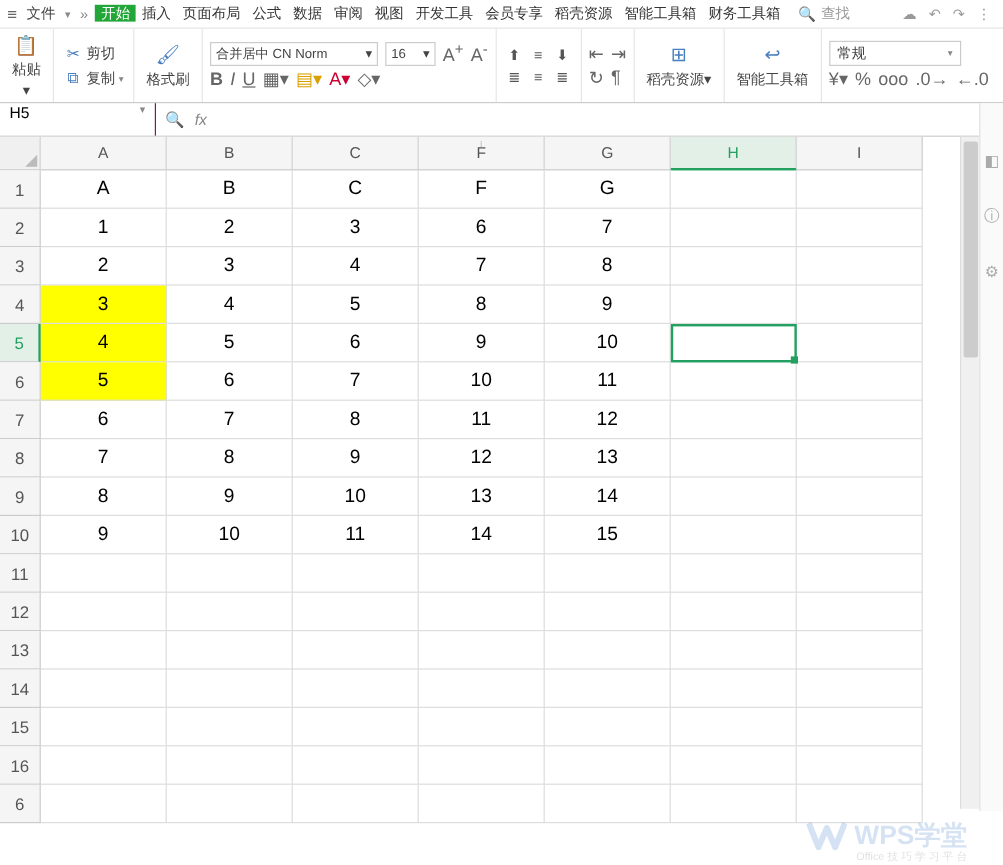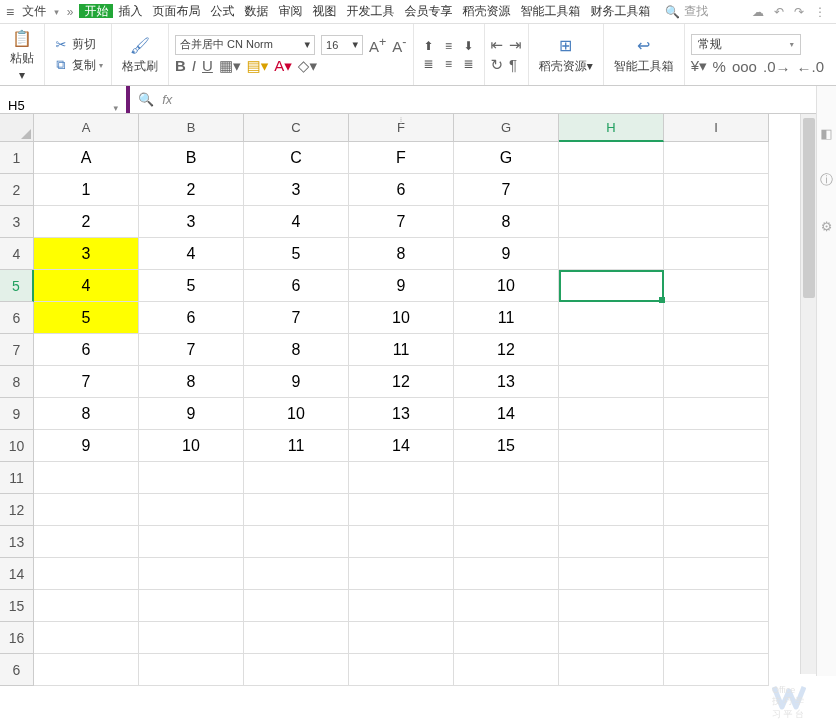--- a/index.html
+++ b/index.html
@@ -24,21 +24,21 @@
 .bigic { display:flex; flex-direction:column; align-items:center; gap:1px; cursor:pointer; padding:2px 4px;}
 .bigic .bx { width:22px; height:22px; display:flex; align-items:center; justify-content:center; font-size:16px; color:#4a7fbf;}
 .fontsel { border:1px solid #ccc; height:20px; width:140px; font-size:11px; padding:0 4px; display:flex; align-items:center; justify-content:space-between; cursor:pointer; background:#fff;}
 .sizesel { border:1px solid #ccc; height:20px; width:42px; font-size:11px; padding:0 4px; display:flex; align-items:center; justify-content:space-between; cursor:pointer; background:#fff;}
 .toolrow { display:flex; gap:6px; align-items:center;}
 .isz { color:#666; font-size:15px; cursor:pointer;}
 .grid3 { display:grid; grid-template-columns:repeat(3,18px); grid-template-rows:repeat(2,16px); gap:2px;}
 .grid3 span { display:flex; align-items:center; justify-content:center; cursor:pointer; color:#555; font-size:12px;}
 
 .namebar { height:28px; display:flex; align-items:center; border-bottom:1px solid #ccc; font-size:13px;}
-.namebox { width:130px; height:100%; border-right:4px solid #701a75; display:flex; align-items:flex-end; padding:0 8px; justify-content:space-between;}
+.namebox { width:130px; height:100%; border-right:1px solid #701a75; display:flex; align-items:flex-start; padding:0 8px; justify-content:space-between;}
 .namebox .ndd { color:#888; font-size:9px;}
 .fxarea { flex:1; display:flex; align-items:center; padding:0 8px; gap:8px; color:#888;}
 .fxarea input { border:none; flex:1; font-size:13px; outline:none;}
 .fxend { width:20px; text-align:center; color:#aaa;}
 
 .sheetwrap { position:relative; width:816px; height:590px; }
 .corner { position:absolute; left:0; top:0; width:34px; height:28px; background:#f0f0f0; border-right:1px solid #ccc; border-bottom:1px solid #ccc;}
 .corner::after { content:""; position:absolute; right:2px; bottom:2px; width:0; height:0; border-left:10px solid transparent; border-bottom:10px solid #bbb;}
 .colhdrs { position:absolute; left:34px; top:0; right:0; height:28px; display:flex; }
 .colhdr { background:#f5f5f5; border-right:1px solid #ccc; border-bottom:1px solid #ccc; display:flex; align-items:center; justify-content:center; font-size:13px; color:#555; position:relative;}
@@ -387,14 +387,15 @@
 <div class="sidepanel">
   <span>◧</span>
   <span>ⓘ</span>
   <span>⚙</span>
 </div>
 
 <div class="watermark">
   <svg width="34" height="28" viewBox="0 0 34 28">
       <path d="M2 4 L10 24 L17 8 L24 24 L32 4" stroke="#5b8fd0" stroke-width="5" fill="none" stroke-linejoin="round"></path>
     </svg>
+  <span>WPS学堂</span>
   <span class="sub">Office 技 巧 学 习 平 台</span>
 </div>
 
 </body></html>

